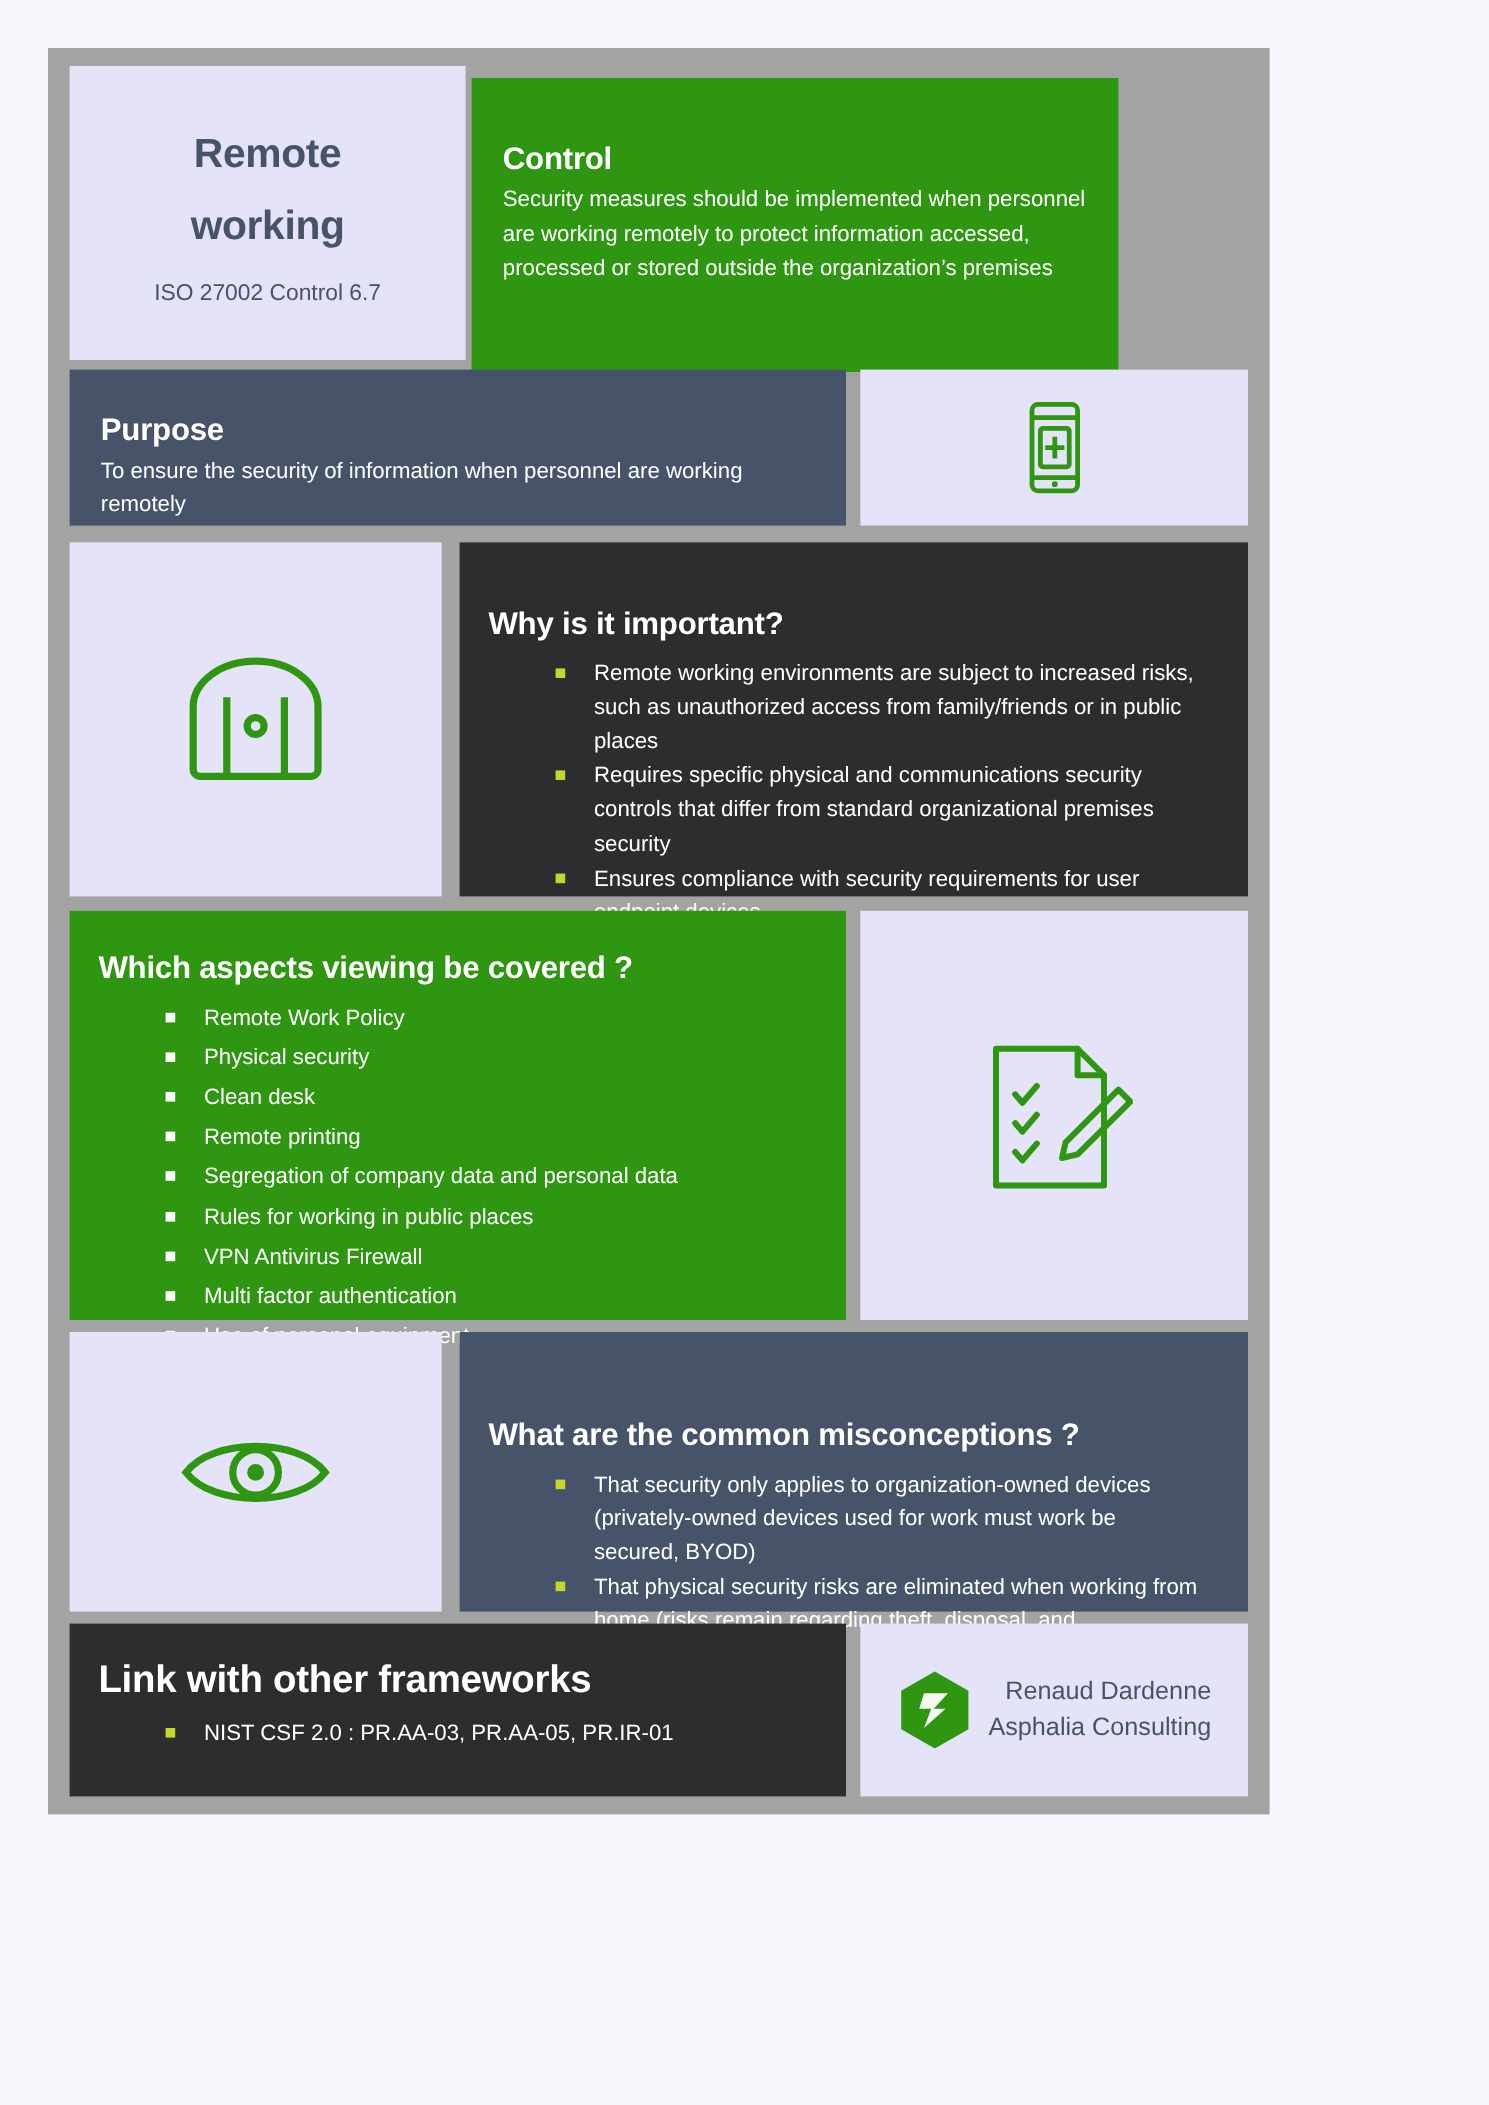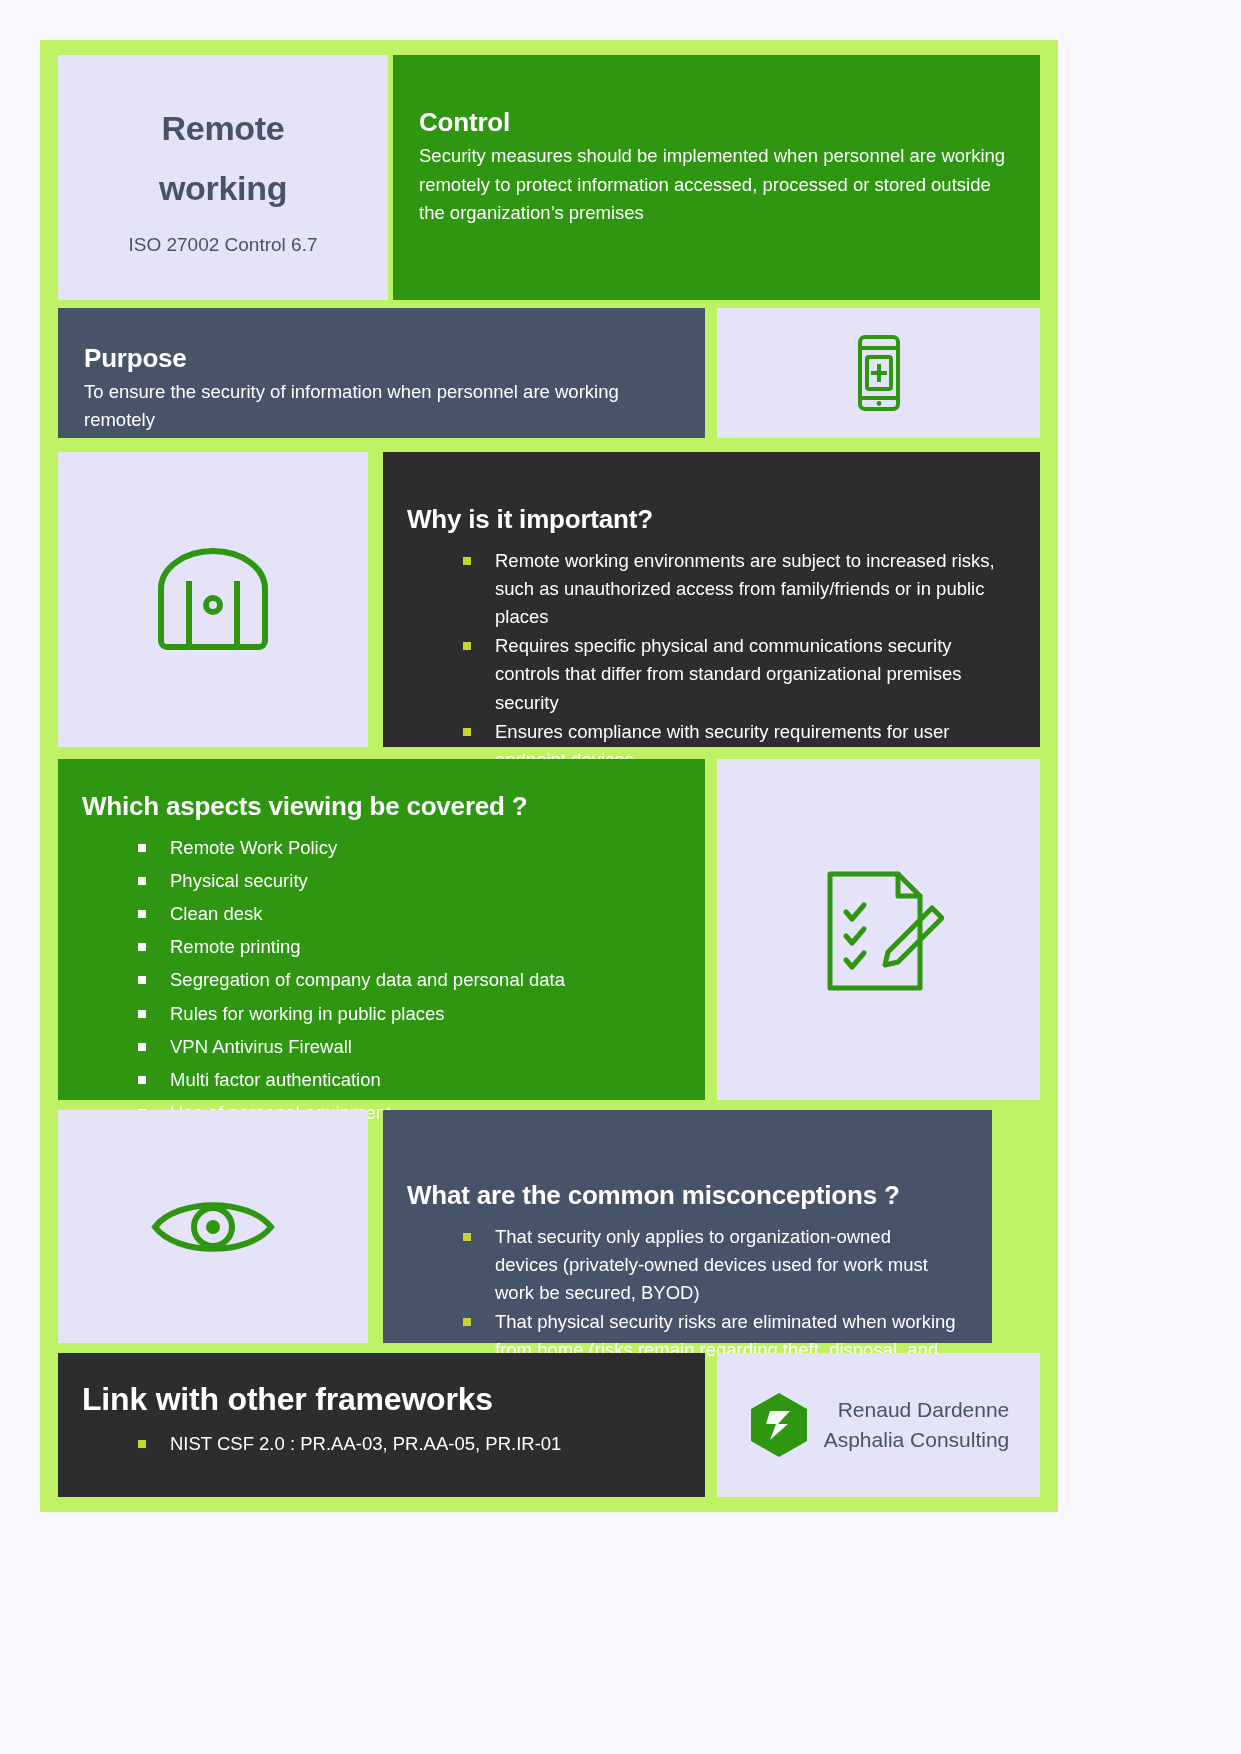--- a/index.html
+++ b/index.html
@@ -21,21 +21,21 @@
     height: 1754px;
     background: #f7f7fd;
     box-sizing: border-box;
   }
   .sheet {
     position: absolute;
     left: 40px;
     top: 40px;
     width: 1018px;
     height: 1472px;
-    background: #bef264;
+    background: #a3a3a3;
   }
   
   .block {
     position: absolute;
     box-sizing: border-box;
   }
   .lav  { background: #e4e3f8; }
   .grn  { background: #2f9612; }
   .slate{ background: #465369; }
   .dark { background: #2d2d30; }
@@ -70,22 +70,22 @@
   }
   #title-card .t-sub {
     font-size: 19px;
     color: #465369;
     text-align: center;
     margin-top: 16px;
   }
 
   
   #control-card {
-    left: 353px; top: 15px;
-    width: 647px; height: 245px;
+    left: 353px; top: 25px;
+    width: 539px; height: 245px;
     padding: 52px 26px 0 26px;
   }
   #control-card h2 { font-size: 26px; }
   #control-card p  { font-size: 18.5px; line-height: 1.55; }
 
   
   #purpose-card {
     left: 18px; top: 268px;
     width: 647px; height: 130px;
     padding: 35px 26px 0 26px;
@@ -126,21 +126,21 @@
   }
 
   
   #eye-icon-card {
     left: 18px; top: 1070px;
     width: 310px; height: 233px;
     display: flex; align-items: center; justify-content: center;
   }
   #misc-card {
     left: 343px; top: 1070px;
-    width: 609px; height: 233px;
+    width: 657px; height: 233px;
     padding: 70px 24px 0 24px;
   }
   #misc-card h2 { font-size: 26px; margin-bottom: 8px; }
 
   
   #frameworks-card {
     left: 18px; top: 1313px;
     width: 647px; height: 144px;
     padding: 28px 24px 0 24px;
   }

